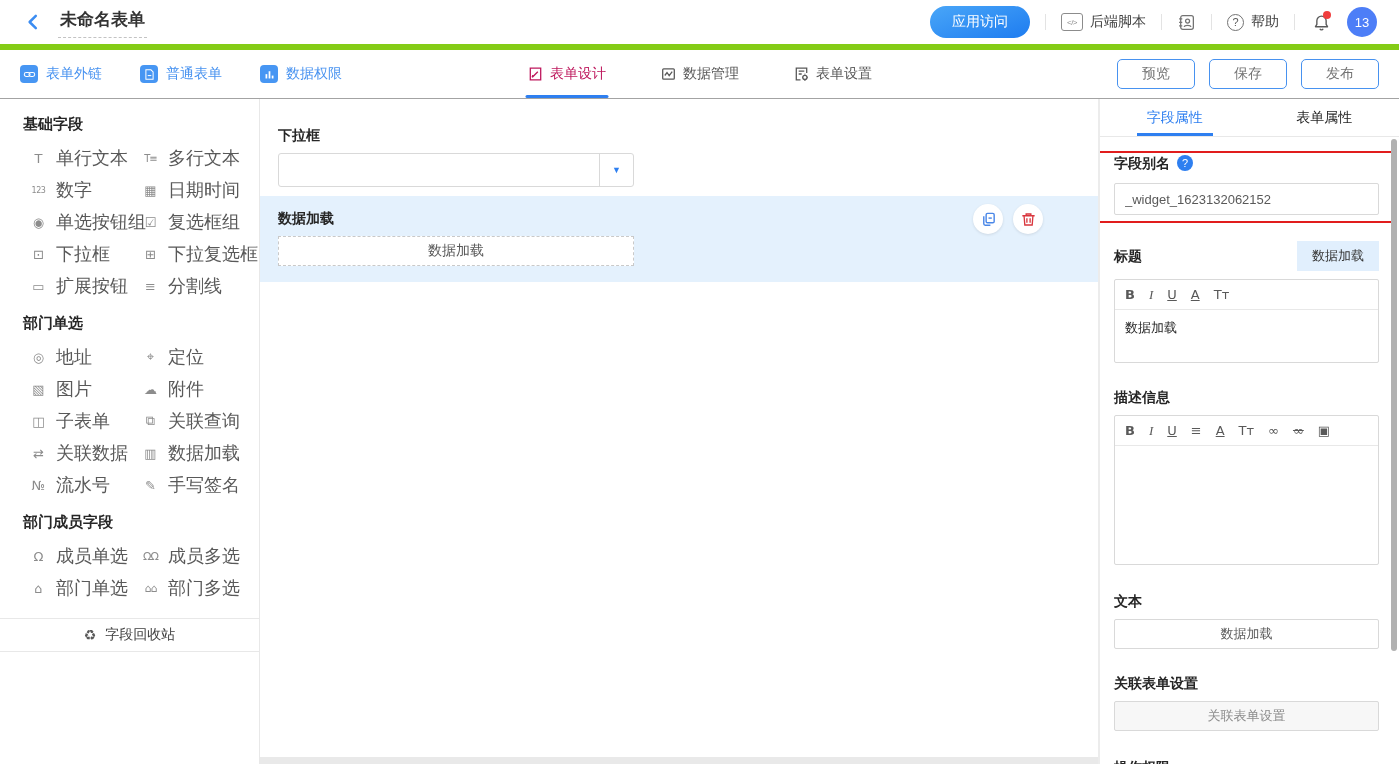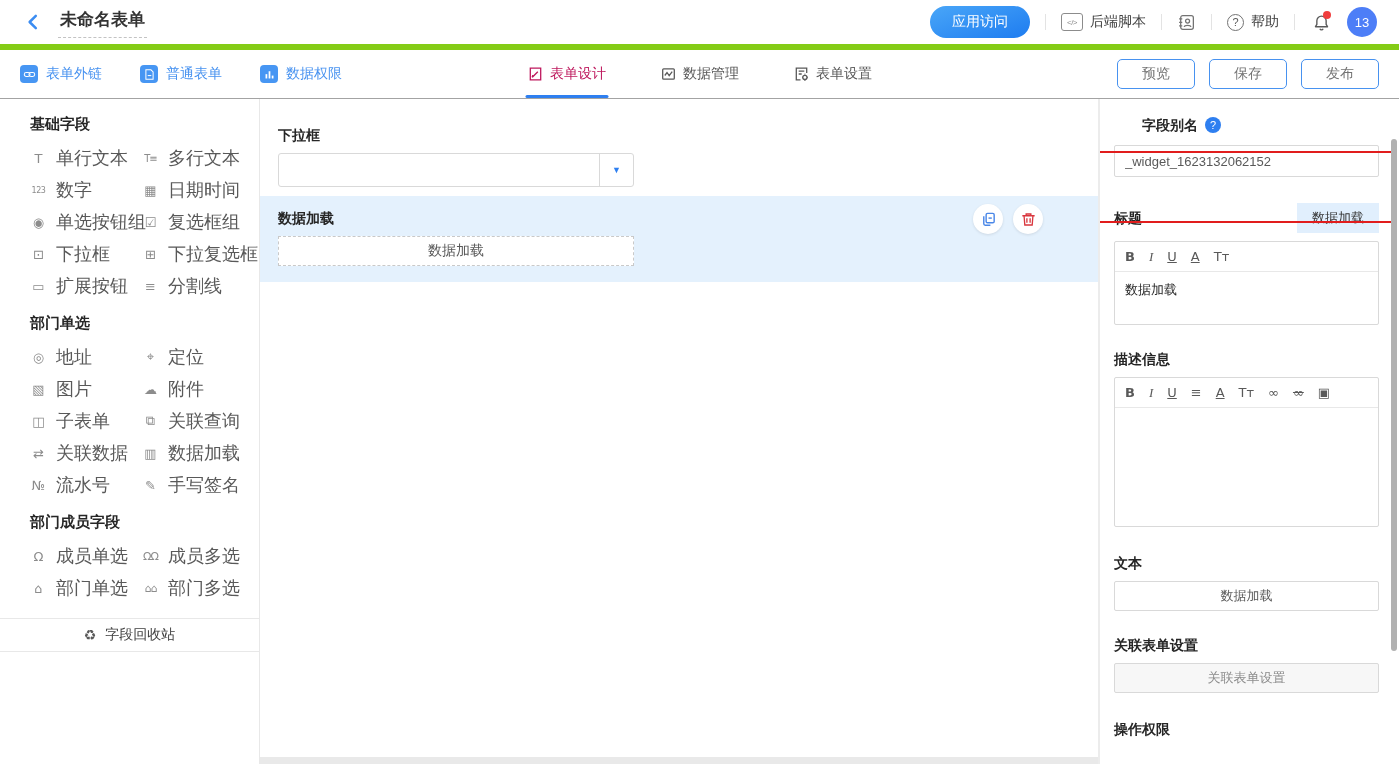--- a/index.html
+++ b/index.html
@@ -30,21 +30,21 @@
   .tab.active { color:#be185d; }
   .tab.active::after { content:""; position:absolute; left:-2px; right:-2px; bottom:0; height:3px; background:#2e7ff0; border-radius:2px; }
   .actions { margin-left:auto; display:flex; gap:14px; }
   .ghost-btn { width:78px; height:30px; border:1px solid #4792f0; border-radius:5px; background:#fff; color:#737373; font-size:14px; cursor:pointer; }
 
   
   .body { display:flex; height:665px; }
 
   
   .sidebar { width:260px; border-right:1px solid #e8e8e8; background:#fff; padding-top:16px; flex-shrink:0; }
-  .sec-title { font-size:15px; font-weight:700; color:#262626; padding-left:18px; margin:12px 12px 8px; }
+  .sec-title { font-size:15px; font-weight:700; color:#262626; padding-left:18px; margin:12px 5px 8px; }
   .sec-title:first-child { margin-top:0; }
   .sec-grid { display:grid; grid-template-columns:112px auto; padding-left:30px; }
   .fld-item { height:32px; display:flex; align-items:center; gap:9px; cursor:pointer; }
   .fld-glyph { width:17px; text-align:center; font-size:13px; color:#8c8c8c; flex-shrink:0; font-family:"DejaVu Sans",sans-serif; }
   .fld-label { font-size:18px; color:#595959; white-space:nowrap; }
   [data-name="number-icon"] { font-size:8px; letter-spacing:-.5px; }
   [data-name="multi-line-text-icon"] { font-size:10px; letter-spacing:-1px; }
   [data-name="member-multi-icon"],[data-name="dept-multi-icon"] { font-size:11px; letter-spacing:-1px; }
   .recycle-row { margin-top:14px; height:34px; border-top:1px solid #e8e8e8; border-bottom:1px solid #e8e8e8; display:flex; align-items:center; justify-content:center; gap:9px; cursor:pointer; }
   .recycle-ic { font-size:14px; color:#595959; }
@@ -62,21 +62,21 @@
   .circ-btn { width:30px; height:30px; border-radius:50%; background:#fff; border:none; display:flex; align-items:center; justify-content:center; cursor:pointer; box-shadow:0 1px 3px rgba(0,0,0,.10); }
   .canvas-strip { position:absolute; left:0; right:0; bottom:0; height:7px; background:#e9e9e9; }
 
   
   .panel { width:300px; flex-shrink:0; background:#fff; position:relative; border-left:1px solid #ececec; overflow:hidden; }
   .panel-tabs { height:38px; display:flex; border-bottom:1px solid #e8e8e8; }
   .p-tab { flex:1; position:relative; display:flex; align-items:center; justify-content:center; font-size:14px; color:#262626; cursor:pointer; }
   .p-tab.active { color:#2e7ff0; }
   .p-tab.active::after { content:""; position:absolute; bottom:0; left:50%; transform:translateX(-50%); width:76px; height:3px; background:#2e7ff0; }
   .panel-content { padding:16px 20px 0 14px; }
-  .p-label-row { display:flex; align-items:center; gap:7px;margin-left:28px; }
+  .p-label-row { display:flex; align-items:center; gap:7px; }
   .p-label { font-size:14px; font-weight:700; color:#262626; line-height:20px; }
   .help-circ { width:16px; height:16px; border-radius:50%; background:#2e7ff0; color:#fff; font-size:11px; display:flex; align-items:center; justify-content:center; cursor:pointer; }
   .alias-input { margin-top:10px; width:100%; height:32px; border:1px solid #d9d9d9; border-radius:2px; padding:0 10px; font-size:13px; color:#595959; font-family:inherit; outline:none; }
   .title-row { margin-top:26px; display:flex; align-items:center; justify-content:space-between; }
   .tag-btn { background:#e1effd; border:none; padding:6px 15px; font-size:13px; color:#333; cursor:pointer; }
   .editor { margin-top:8px; border:1px solid #d9d9d9; border-radius:2px; }
   .editor-bar { height:30px; display:flex; align-items:center; gap:14px; padding:0 10px; border-bottom:1px solid #e8e8e8; }
   .ed-btn { font-size:13px; color:#595959; cursor:pointer; line-height:1; font-family:"DejaVu Sans",sans-serif; }
   [data-name="bold-icon"] { font-weight:700; }
   [data-name="italic-icon"] { font-style:italic; font-family:"Liberation Serif",serif; }
@@ -367,20 +367,24 @@
               </g>
             </svg>
         </button>
       </div>
     </div>
 
     <div class="canvas-strip" data-name="canvas-scrollbar-track"></div>
   </main>
 
   <section class="panel" data-name="properties-panel">
+    <div class="panel-tabs" id="panel-tabs" data-name="properties-tabs">
+        <div class="p-tab active" data-name="panel-tab-字段属性">字段属性</div>
+        <div class="p-tab" data-name="panel-tab-表单属性">表单属性</div>
+      </div>
 
     <div class="panel-content">
       <div class="p-label-row">
         <span class="p-label" data-name="alias-label">字段别名</span>
         <span class="help-circ" data-name="alias-help-icon">?</span>
       </div>
       <input class="alias-input" data-name="alias-input" value="_widget_1623132062152" style="">
 
       <div class="title-row">
         <span class="p-label" data-name="title-label">标题</span>

